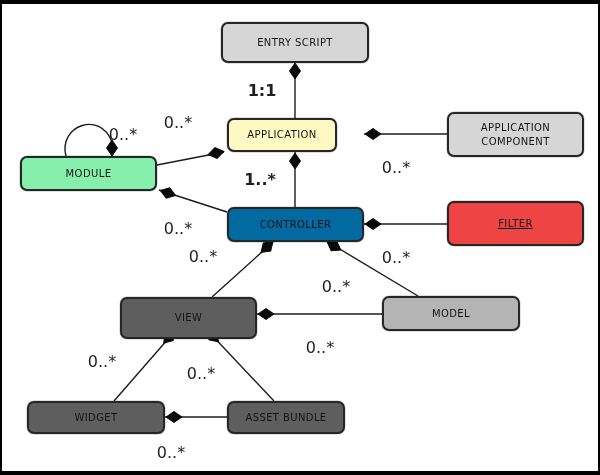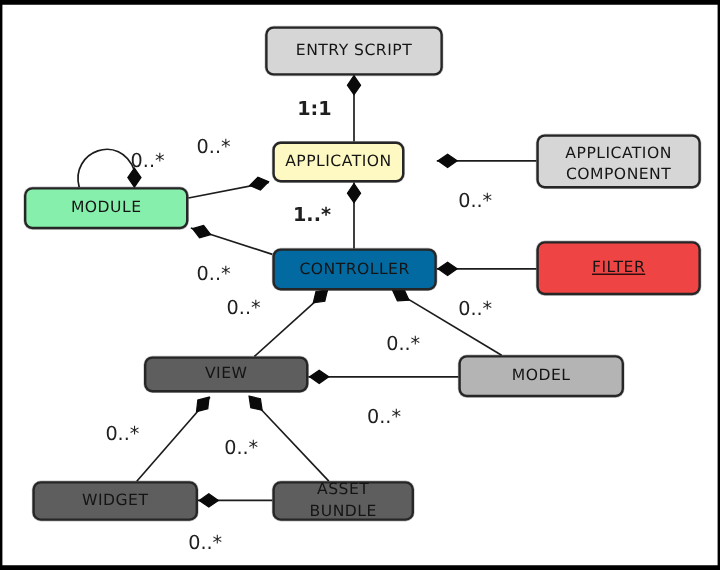--- a/index.html
+++ b/index.html
@@ -21,21 +21,21 @@
   .node{
     position:absolute;
     border:2px solid #262626;
     border-radius:7px;
     display:flex;align-items:center;justify-content:center;
     text-align:center;
     box-shadow:0 0 0 0.5px rgba(0,0,0,0.25);
   }
   .node-label{
     color:#141414;
-    font-size:13px;
+    font-size:10px;
     letter-spacing:0.4px;
     line-height:1.35;
     padding:0 6px;
   }
   .mult{
     position:absolute;
     transform:translate(-50%,-50%);
     color:#1f1f1f;
     font-size:16px;
     white-space:nowrap;
@@ -74,33 +74,33 @@
       <path d="M163,413 L225,413" class="edge"></path>
       <polygon points="-8,0 0,-5.5 8,0 0,5.5" transform="translate(172,413) rotate(0)" class="diamond"></polygon>
     </svg>
   <div id="node-layer" class="layer">
       <div class="node" style="left: 219px; top: 18px; width: 148px; height: 41px; background: rgb(214, 214, 214);">
         <span class="node-label">ENTRY SCRIPT</span>
       </div>
       <div class="node" style="left: 225px; top: 114px; width: 110px; height: 34px; background: #fef9c3;">
         <span class="node-label">APPLICATION</span>
       </div>
-      <div class="node" style="left: 445px; top: 108px; width: 137px; height: 45px; background: rgb(214, 214, 214); align-items: flex-end;">
+      <div class="node" style="left: 445px; top: 108px; width: 137px; height: 45px; background: rgb(214, 214, 214);">
         <span class="node-label">APPLICATION COMPONENT</span>
       </div>
       <div class="node" style="left: 18px; top: 152px; width: 137px; height: 35px; background: #86efac;">
         <span class="node-label">MODULE</span>
       </div>
       <div class="node" style="left: 225px; top: 203px; width: 137px; height: 35px; background: #0369a1;">
         <span class="node-label">CONTROLLER</span>
       </div>
       <div class="node" style="left: 445px; top: 197px; width: 137px; height: 45px; background: #ef4444; text-decoration: underline;">
         <span class="node-label">FILTER</span>
       </div>
-      <div class="node" style="left: 118px; top: 293px; width: 137px; height: 30px; background: rgb(94, 94, 94);">
+      <div class="node" style="left: 118px; top: 293px; width: 137px; height: 42px; background: rgb(94, 94, 94);">
         <span class="node-label">VIEW</span>
       </div>
       <div class="node" style="left: 380px; top: 292px; width: 138px; height: 35px; background: rgb(180, 180, 180);">
         <span class="node-label">MODEL</span>
       </div>
       <div class="node" style="left: 25px; top: 397px; width: 138px; height: 33px; background: rgb(94, 94, 94);">
         <span class="node-label">WIDGET</span>
       </div>
       <div class="node" style="left: 225px; top: 397px; width: 118px; height: 33px; background: rgb(94, 94, 94);">
         <span class="node-label">ASSET BUNDLE</span>

